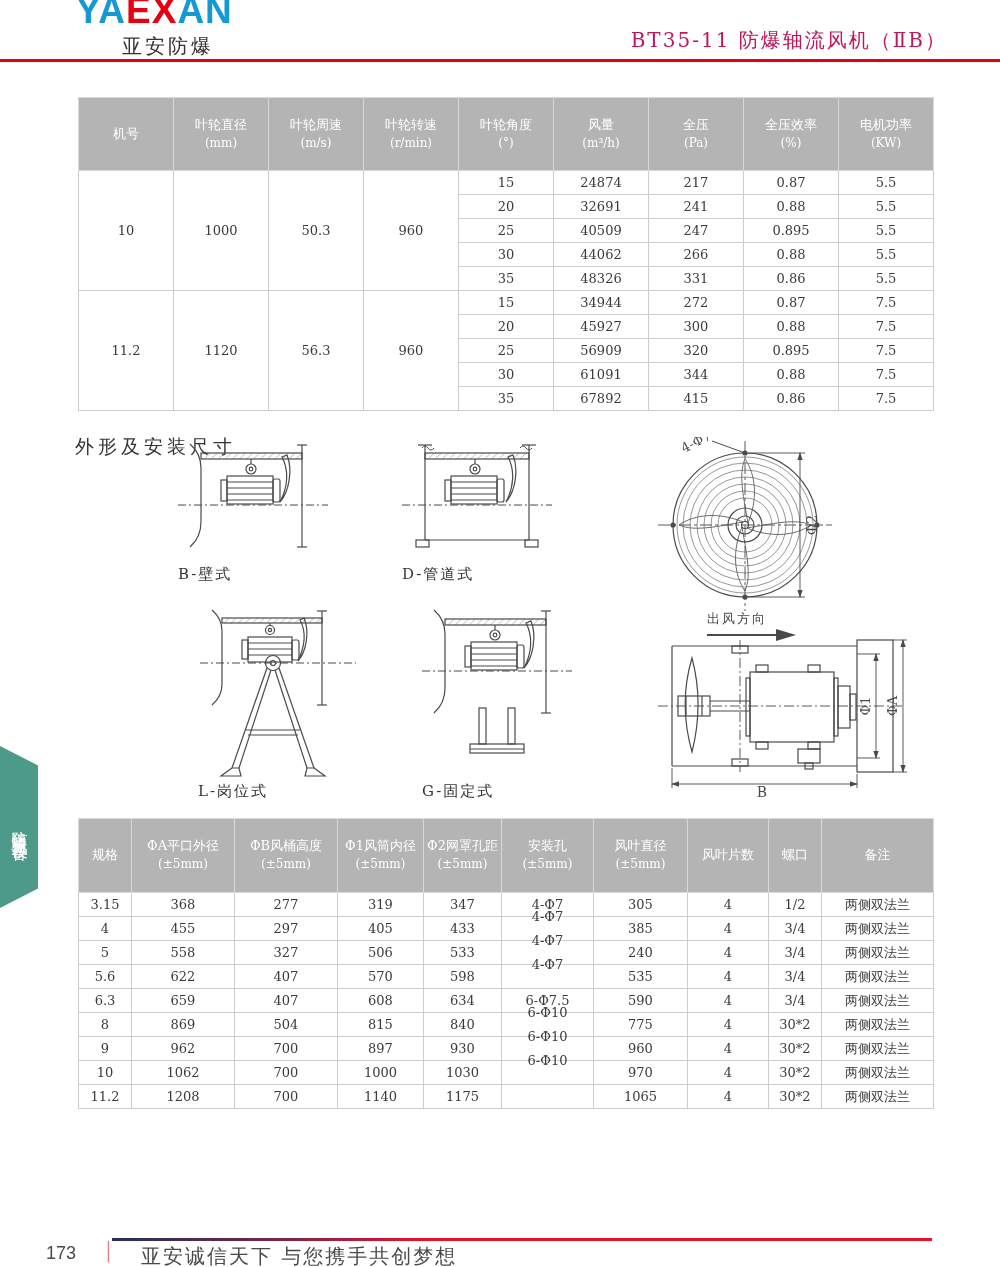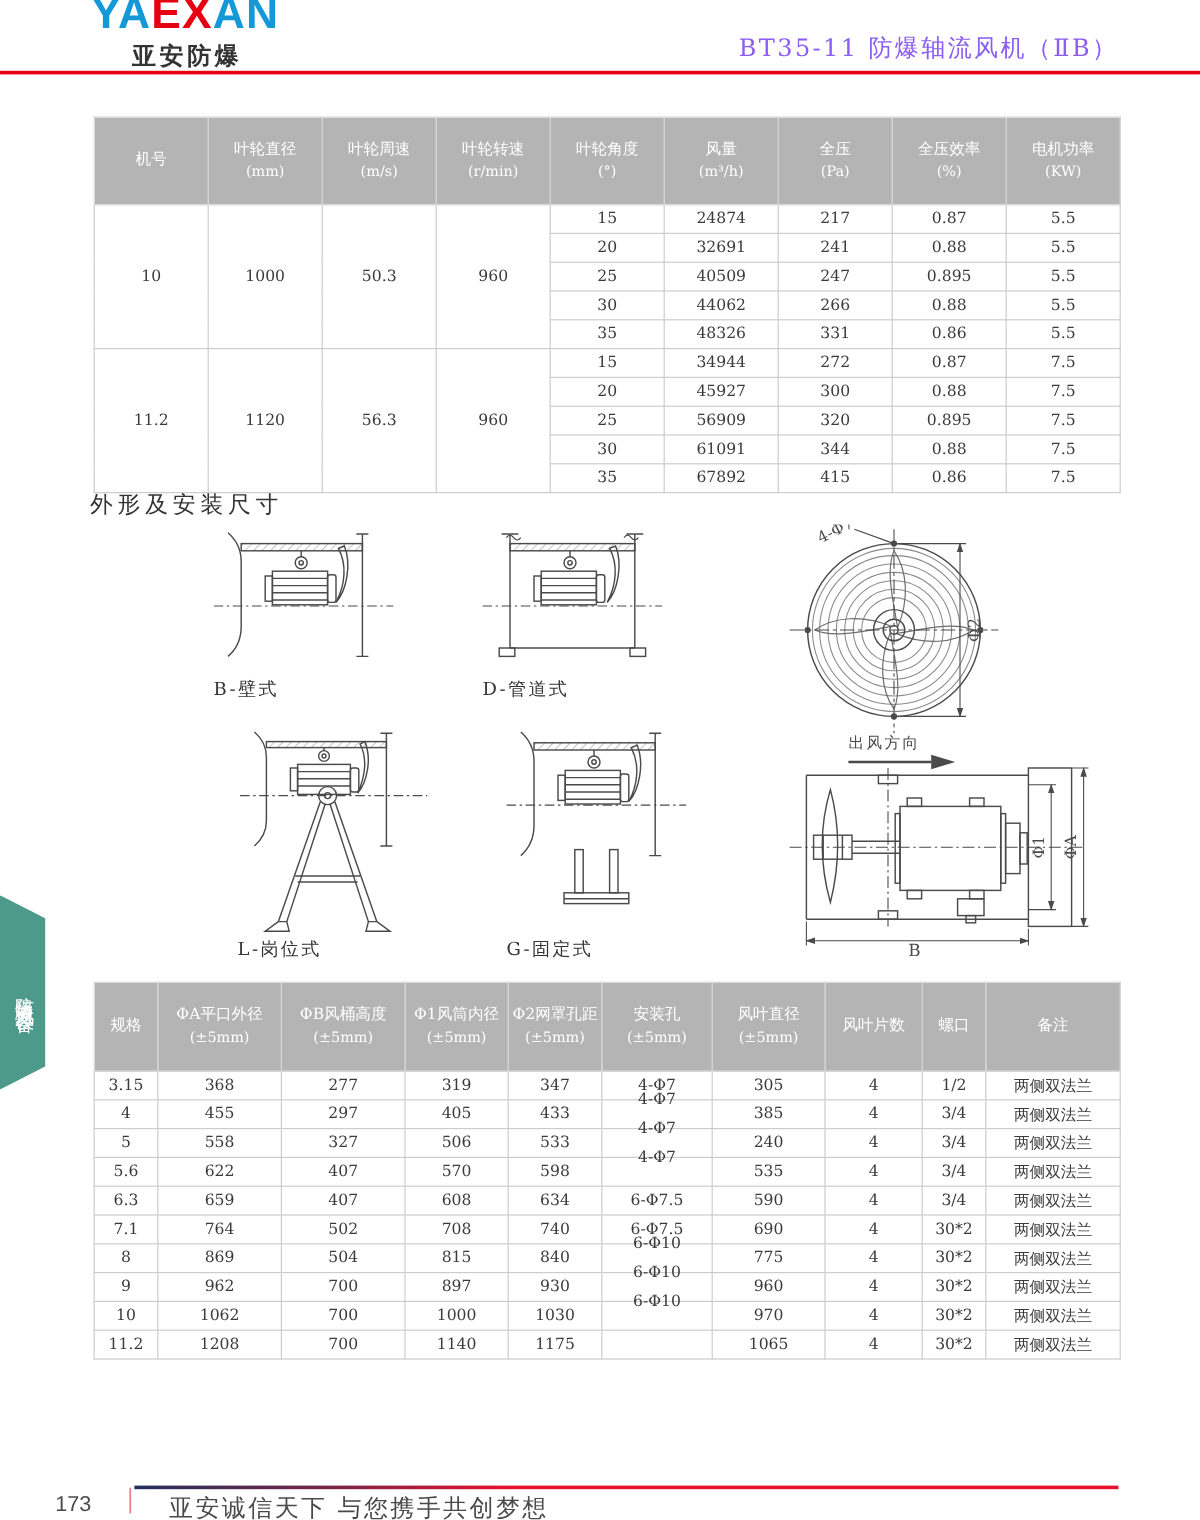--- a/index.html
+++ b/index.html
@@ -6,36 +6,36 @@
   html,body{width:1000px;height:1267px}
   body{position:relative;background:#fff;overflow:hidden;
        font-family:"DejaVu Serif","Liberation Serif",serif;color:#3a3a3a}
   .abs{position:absolute}
 
   
   .logo{left:76px;top:-8px}
   .logo-en{font-family:"Liberation Sans","DejaVu Sans",sans-serif;font-weight:bold;
            font-size:37px;letter-spacing:1px;line-height:1.0}
   .lb{color:#1599d6}.lr{color:#e60012}
-  .logo-cn{font-size:20px;font-weight:bold;color:#333;letter-spacing:3px;margin:4px 0 0 34px}
-  .page-title{right:68px;top:27px;font-size:20px;color:#8b5cf6;letter-spacing:2px}
+  .logo-cn{font-size:20px;font-weight:normal;color:#333;letter-spacing:3px;margin:4px 0 0 46px}
+  .page-title{right:53px;top:27px;font-size:20px;color:#be185d;letter-spacing:2px}
   .red-rule{left:0;top:59px;width:1000px;height:3px;background:#e60012}
 
   
   .data-table{border-collapse:collapse;table-layout:fixed;width:855px;font-size:13px}
   .data-table th{background:#b4b4b4;color:#fff;font-weight:normal;
                  border:1px solid #d9d9d9;vertical-align:middle;line-height:1.45;padding:0}
   .data-table td{border:1px solid #cccccc;text-align:center;height:24px;padding:0;color:#3a3a3a}
   .perf-table th{height:73px}
   .dim-table th{height:74px}
   .th-unit{font-size:12px}
   .install-cell{position:relative}
   .install-cell .straddle{position:absolute;left:0;right:0;top:-10px;line-height:20px;background:transparent}
 
-  .section-title{left:75px;top:408px;font-size:19px;letter-spacing:4px;color:#333}
+  .section-title{left:75px;top:434px;font-size:19px;letter-spacing:4px;color:#333}
   .diagram-label{font-size:15px;letter-spacing:2px;color:#333;text-align:left}
 
   
   .side-tab{left:0;top:746px;width:38px;height:162px;background:#4d998a;
             clip-path:polygon(0 0,100% 12%,100% 88%,0 100%);
             display:flex;align-items:center;justify-content:center}
   .side-tab-text{writing-mode:vertical-rl;text-orientation:upright;color:#fff;
                  font-size:16px;letter-spacing:3px;font-family:"Liberation Sans",sans-serif}
 
   
@@ -544,32 +544,20 @@
         <td>407</td>
         <td>608</td>
         <td>634</td>
         <td class="install-cell"><span>6-Φ7.5</span></td>
         <td>590</td>
         <td>4</td>
         <td>3/4</td>
         <td>两侧双法兰</td>
       </tr>
       <tr>
-        <td>7.1</td>
-        <td>764</td>
-        <td>502</td>
-        <td>708</td>
-        <td>740</td>
-        <td class="install-cell"><span>6-Φ7.5</span></td>
-        <td>690</td>
-        <td>4</td>
-        <td>30*2</td>
-        <td>两侧双法兰</td>
-      </tr>
-      <tr>
         <td>8</td>
         <td>869</td>
         <td>504</td>
         <td>815</td>
         <td>840</td>
         <td class="install-cell">
           <span class="straddle">6-Φ10</span>
         </td>
         <td>775</td>
         <td>4</td>

